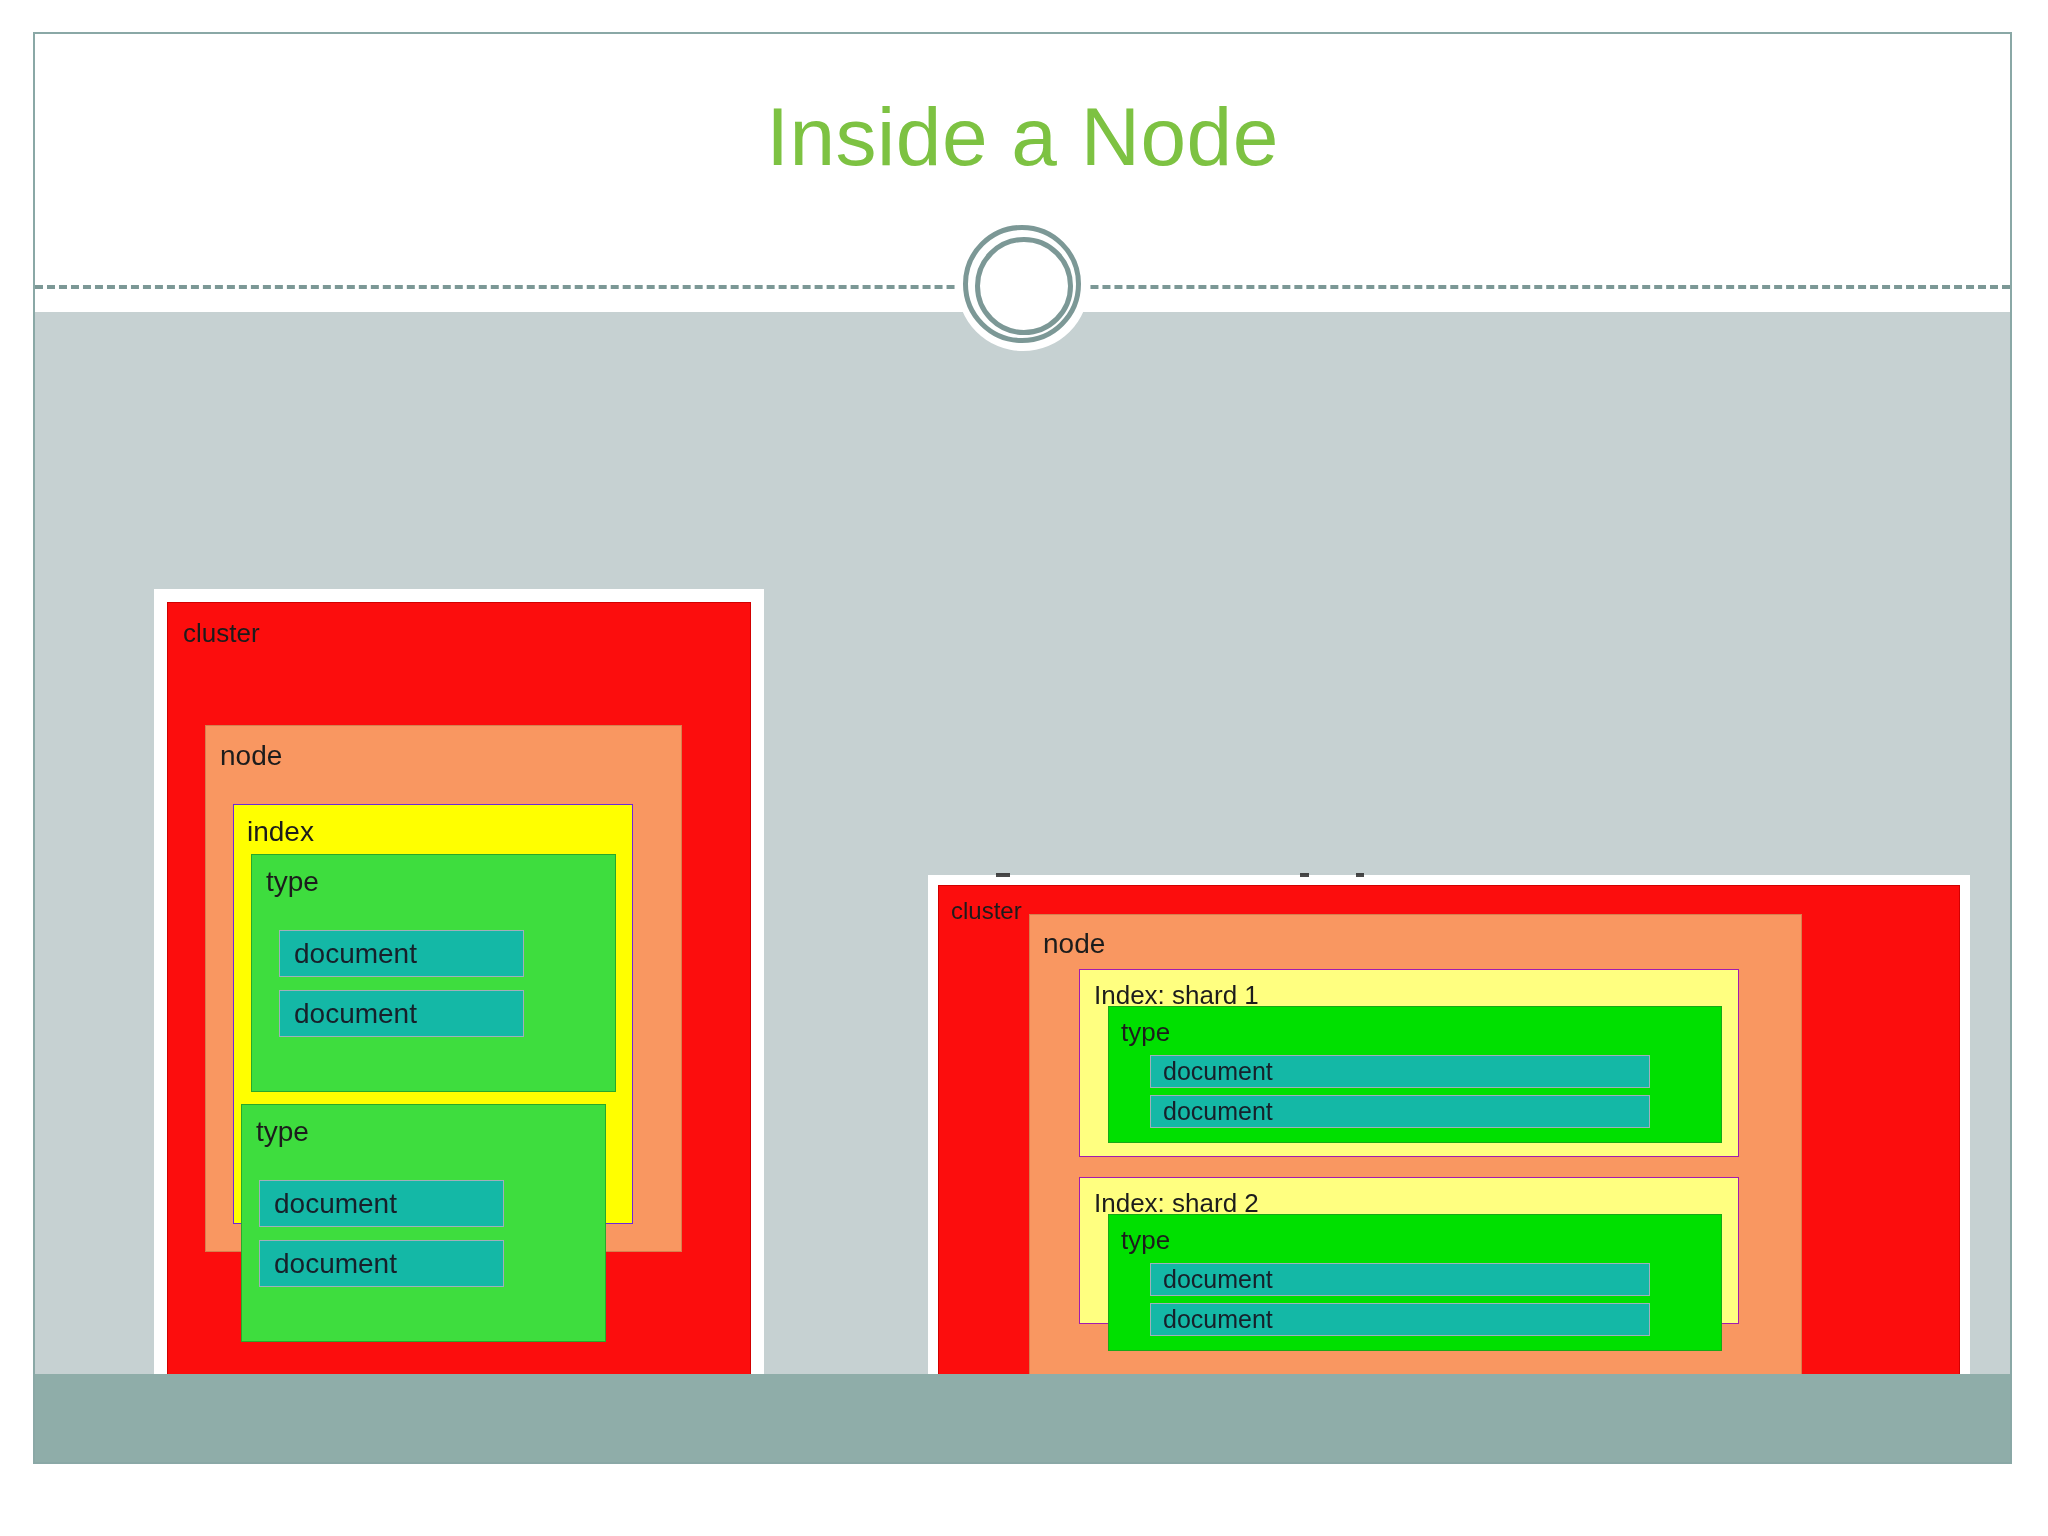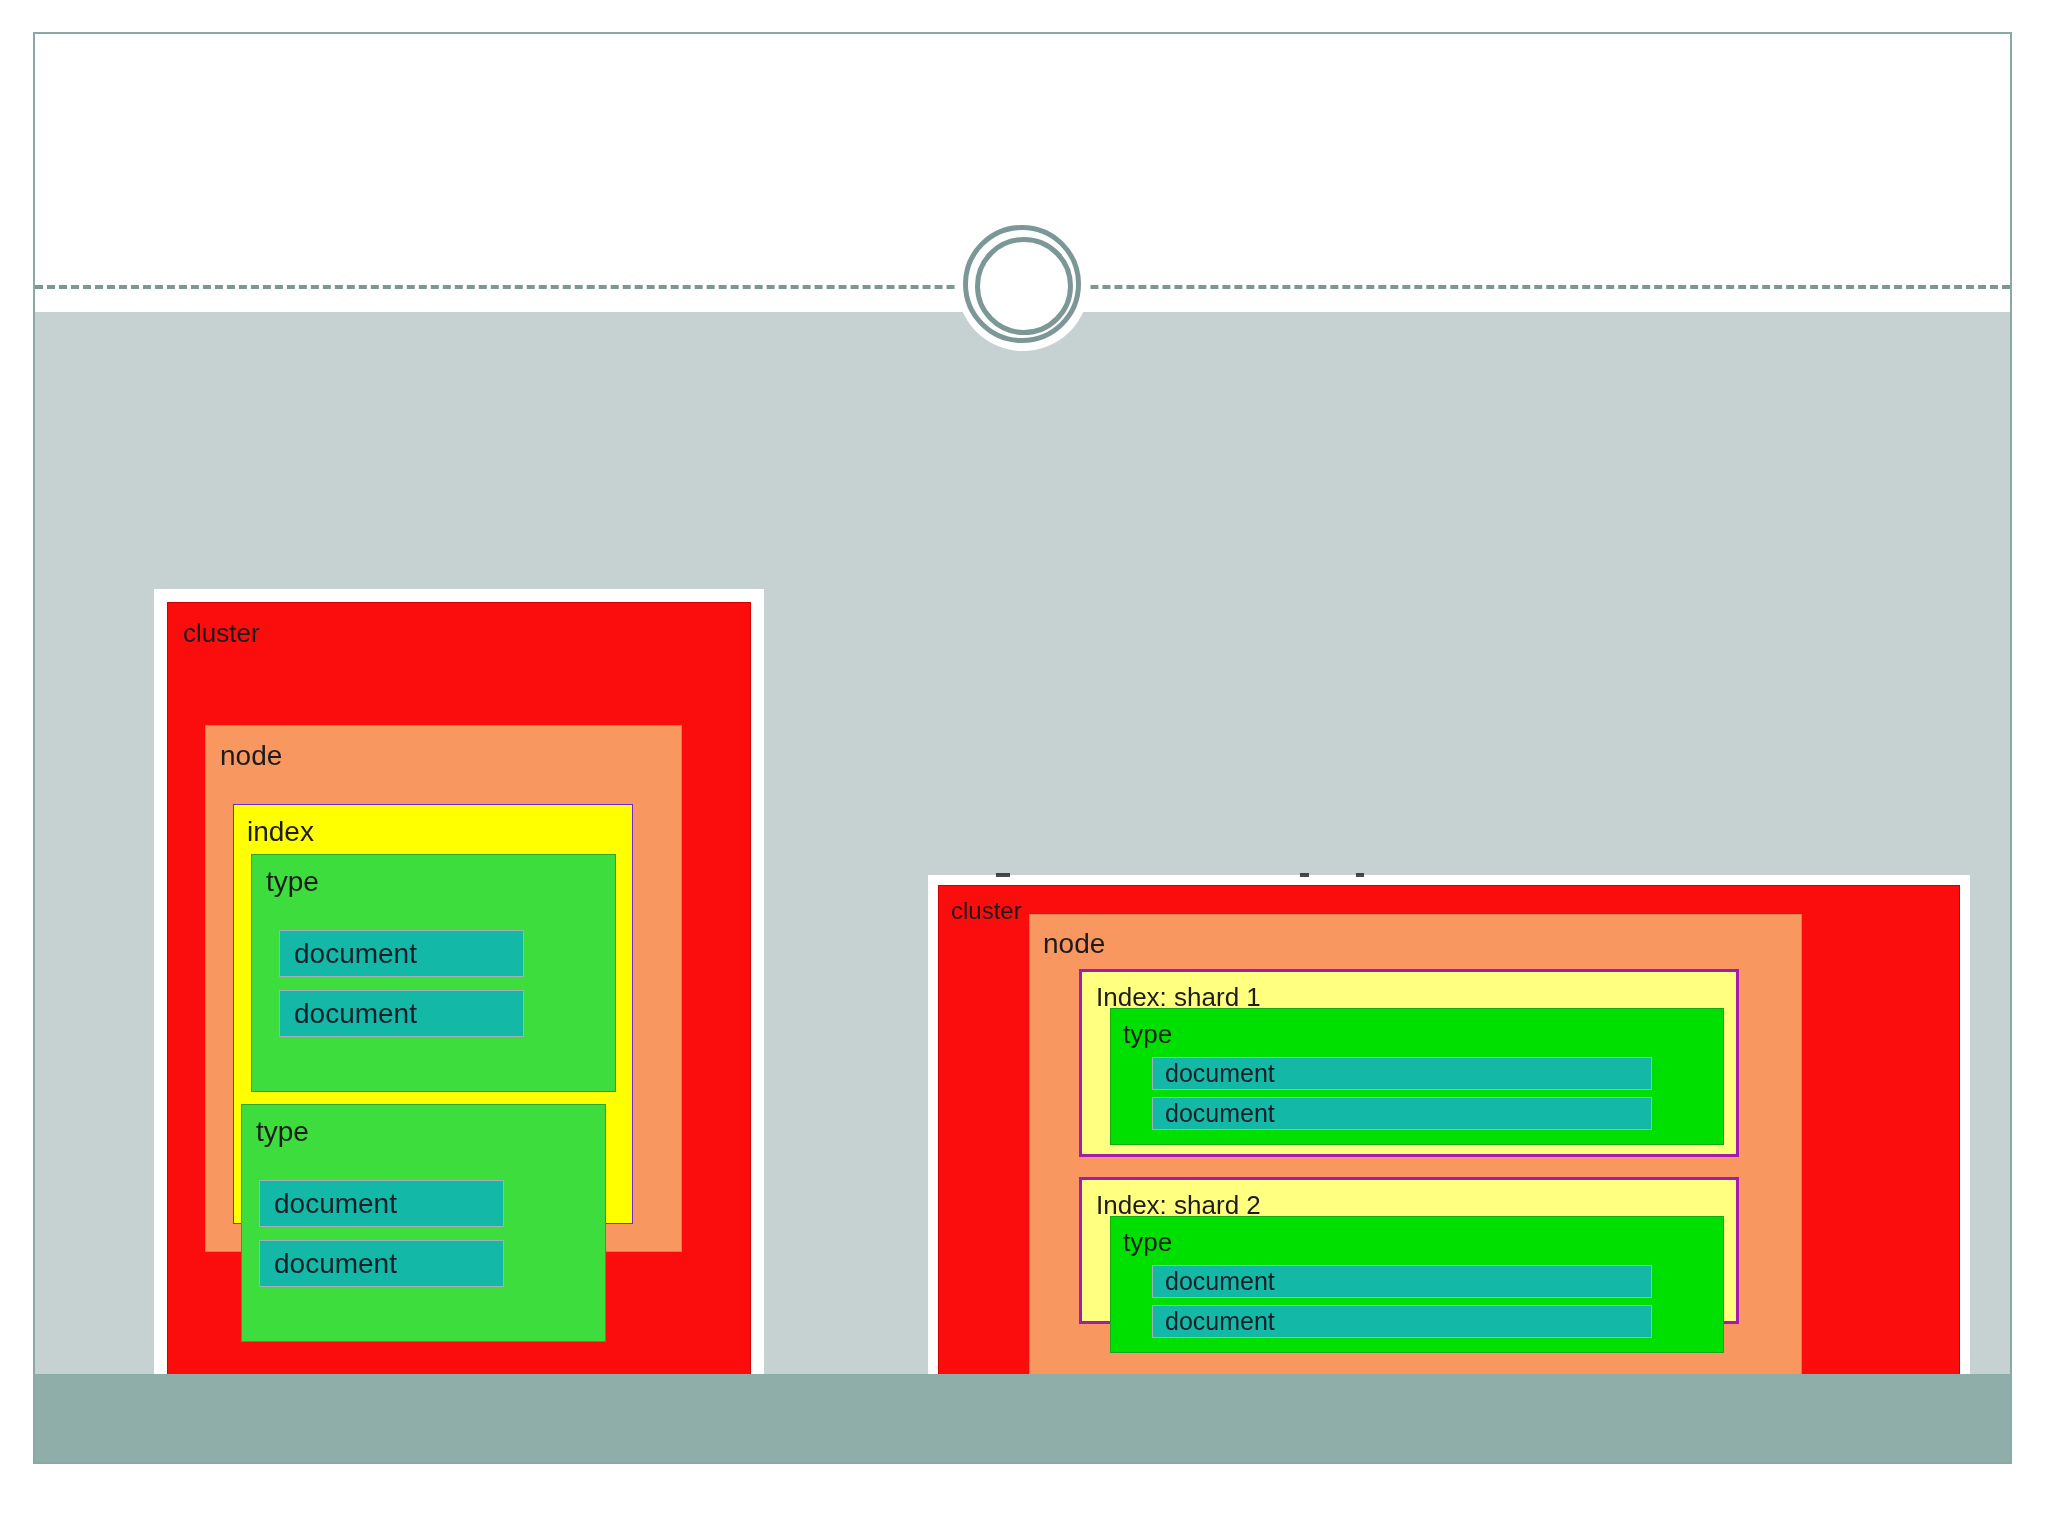--- a/index.html
+++ b/index.html
@@ -177,21 +177,21 @@
   #right-node {
     left: 90px; top: 28px;
     width: 773px; height: 522px;
     background: #f99761;
     border: 1px solid #d6804f;
   }
   #right-node-label { left: 13px; top: 15px; font-size: 28px; }
 
   .right-index {
     background: #ffff80;
-    border: 3px solid #a21caf;
+    border: 1px solid #a21caf;
   }
   .right-index-label { left: 14px; top: 12px; font-size: 26px; }
 
   #right-index-1 { left: 49px; top: 54px; width: 660px; height: 188px; }
   #right-index-2 { left: 49px; top: 262px; width: 660px; height: 147px; }
 
   .right-type {
     background: #00e000;
     border: 1px solid #19a819;
   }
@@ -212,20 +212,23 @@
     background: #2a2a2a;
     height: 4px;
     opacity: 0.85;
   }
 </style>
 </head>
 <body>
 
 <div id="slide">
 
+  <div id="header-area">
+    <div id="page-title">Inside a Node</div>
+  </div>
 
   <div id="divider-dashed"></div>
 
   <div id="circle-decor">
     <div id="circle-outer-ring"></div>
     <div id="circle-inner-ring"></div>
   </div>
 
   <div id="body-area">
 

